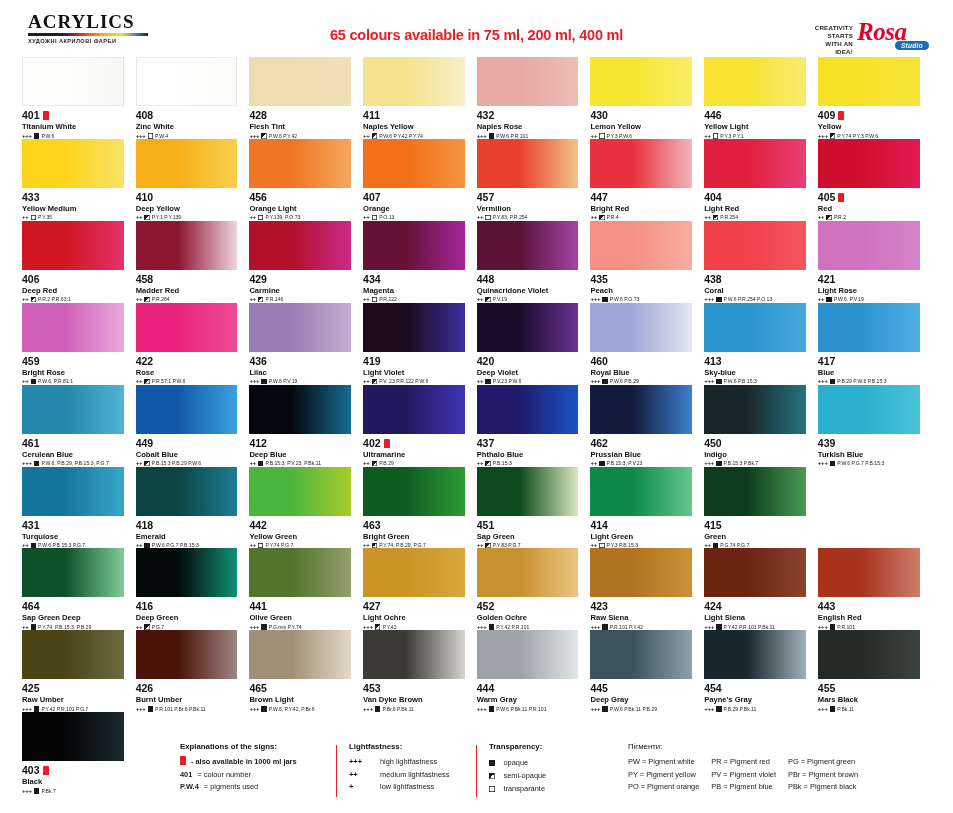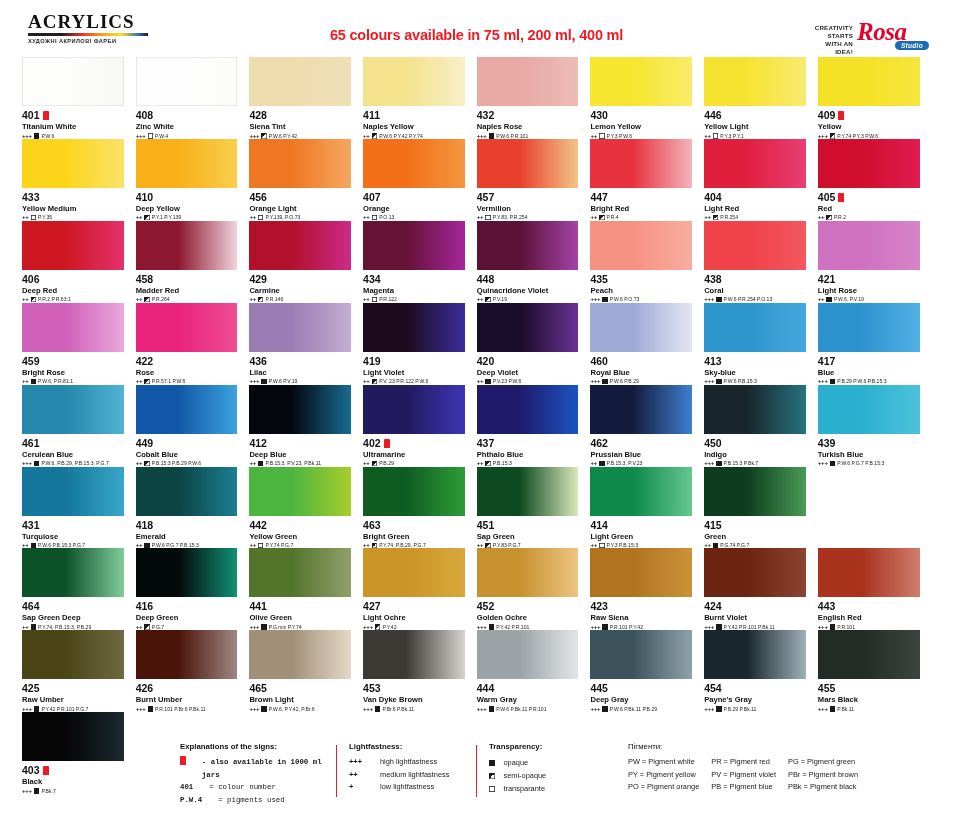--- a/index.html
+++ b/index.html
@@ -70,21 +70,21 @@
   .t-op{background:#1a1a1a;}
   .t-semi{background:linear-gradient(135deg,#1a1a1a 50%,#ffffff 50%);box-shadow:inset 0 0 0 .6px #1a1a1a;}
   .t-trans{background:#fff;box-shadow:inset 0 0 0 .7px #1a1a1a;}
   .ptext{white-space:normal;}
 
   
   .footer{position:absolute;left:0;top:742px;width:953px;height:71px;margin-left:36px;}
   .fblock{position:absolute;font-size:7.4px;color:#1a1a1a;}
   .fhead{font-weight:bold;font-size:7.8px;margin-bottom:5px;color:#111;}
   .vsep{position:absolute;width:1.4px;height:52px;background:#ed1c24;top:3px;}
-  .frow{display:flex;gap:16px;line-height:12.5px;font-family:Liberation Mono, monospace;}
+  .frow{display:flex;gap:5px;line-height:12.5px;}
   .frow .k2{font-weight:bold;}
   .lfrow{display:flex;gap:9px;line-height:12.5px;}
   .lfrow .lfk{font-weight:bold;width:22px;color:#111;}
   .trow{display:flex;align-items:center;gap:9px;line-height:13px;}
   .pigcol{line-height:12.5px;}
 </style>
 </head>
 <body>
 
 <div class="page">
@@ -133,21 +133,21 @@
             <span class="lf">+++</span>
             <span class="tbox t-trans"></span>
             <span class="ptext">P.W.4</span>
           </div>
         </div>
         <div class="cell">
           <div class="swatch" style="background: linear-gradient(90deg, rgb(239, 220, 174) 0%, rgb(239, 220, 174) 42%, rgb(240, 223, 182) 100%);"></div>
           <div class="code">
             <span>428</span>
           </div>
-          <div class="cname">Siena Tint</div>
+          <div class="cname">Flesh Tint</div>
           <div class="pig">
             <span class="lf">+++</span>
             <span class="tbox t-semi"></span>
             <span class="ptext">P.W.6 P.Y.42</span>
           </div>
         </div>
         <div class="cell">
           <div class="swatch" style="background: linear-gradient(90deg, rgb(244, 226, 140) 0%, rgb(244, 226, 140) 42%, rgb(247, 239, 200) 100%);"></div>
           <div class="code">
             <span>411</span>
@@ -760,21 +760,21 @@
             <span class="lf">+++</span>
             <span class="tbox t-op"></span>
             <span class="ptext">P.R.101 P.Y.42</span>
           </div>
         </div>
         <div class="cell">
           <div class="swatch" style="background: linear-gradient(90deg, rgb(107, 36, 16) 0%, rgb(107, 36, 16) 42%, rgb(138, 68, 48) 100%);"></div>
           <div class="code">
             <span>424</span>
           </div>
-          <div class="cname">Burnt Violet</div>
+          <div class="cname">Light Siena</div>
           <div class="pig">
             <span class="lf">+++</span>
             <span class="tbox t-op"></span>
             <span class="ptext">P.Y.42 P.R.101 P.Bk.11</span>
           </div>
         </div>
         <div class="cell">
           <div class="swatch" style="background: linear-gradient(90deg, rgb(168, 50, 28) 0%, rgb(168, 50, 28) 42%, rgb(207, 125, 108) 100%);"></div>
           <div class="code">
             <span>443</span>

